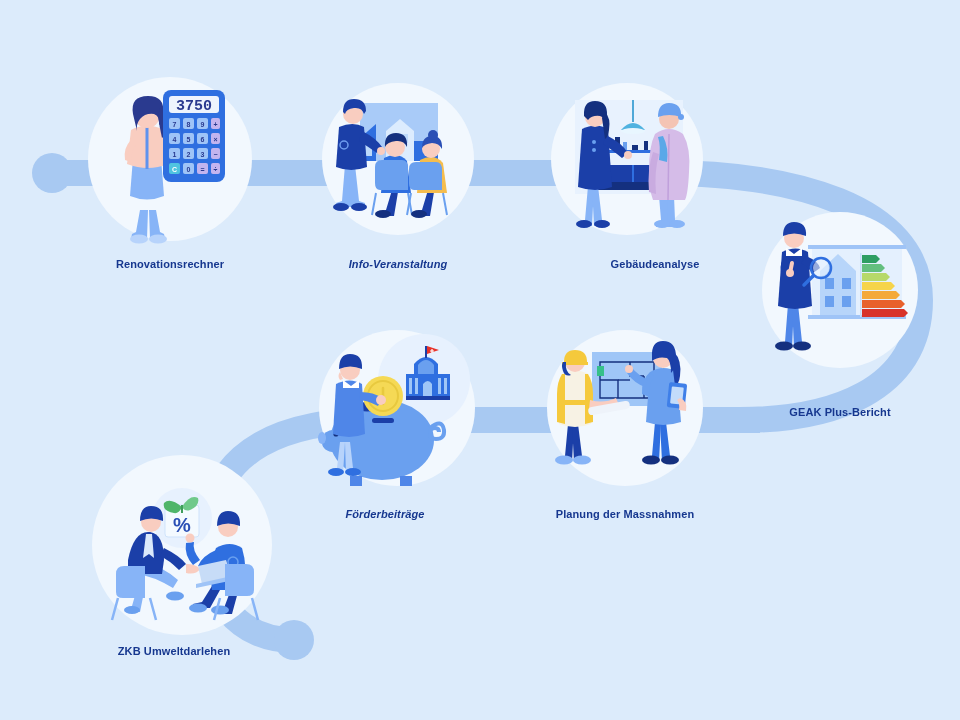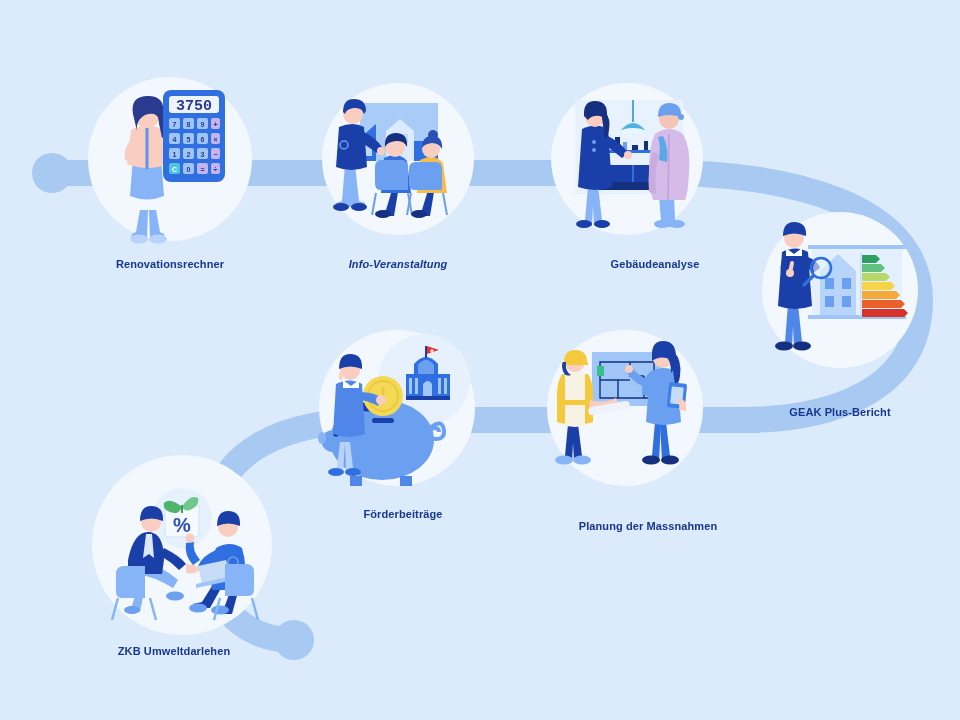--- a/index.html
+++ b/index.html
@@ -408,18 +408,18 @@
         </g>
       </g>
     </g>
   </svg>
 
   <div class="layer">
     <div class="step-label" style="left:170px;top:258px;">Renovationsrechner</div>
     <div class="step-label" style="left:398px;top:258px;font-style:italic;">Info-Veranstaltung</div>
     <div class="step-label" style="left:655px;top:258px;">Gebäudeanalyse</div>
     <div class="step-label" style="left:840px;top:380px;margin-top:26px;">GEAK Plus-Bericht</div>
-    <div class="step-label" style="left:648px;top:508px;margin-top:12px;">Planung der Massnahmen</div>
-    <div class="step-label" style="left:403px;top:508px;">Förderbeiträge</div>
+    <div class="step-label" style="left:625px;top:508px;">Planung der Massnahmen</div>
+    <div class="step-label" style="left:385px;top:508px;font-style:italic;">Förderbeiträge</div>
     <div class="step-label" style="left:174px;top:645px;">ZKB Umweltdarlehen</div>
   </div>
 
 </div>
 
 </body></html>

